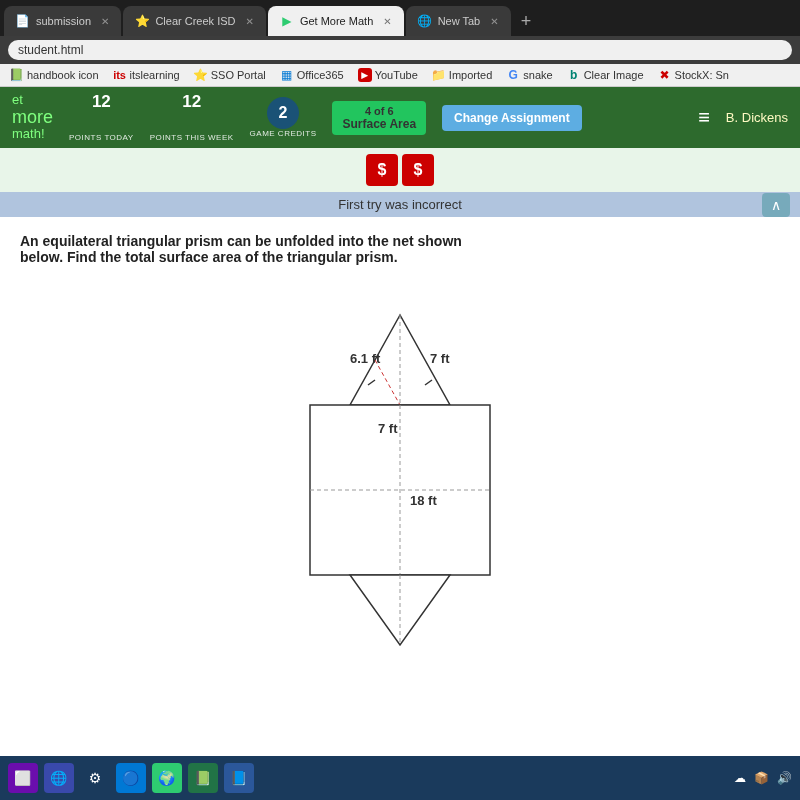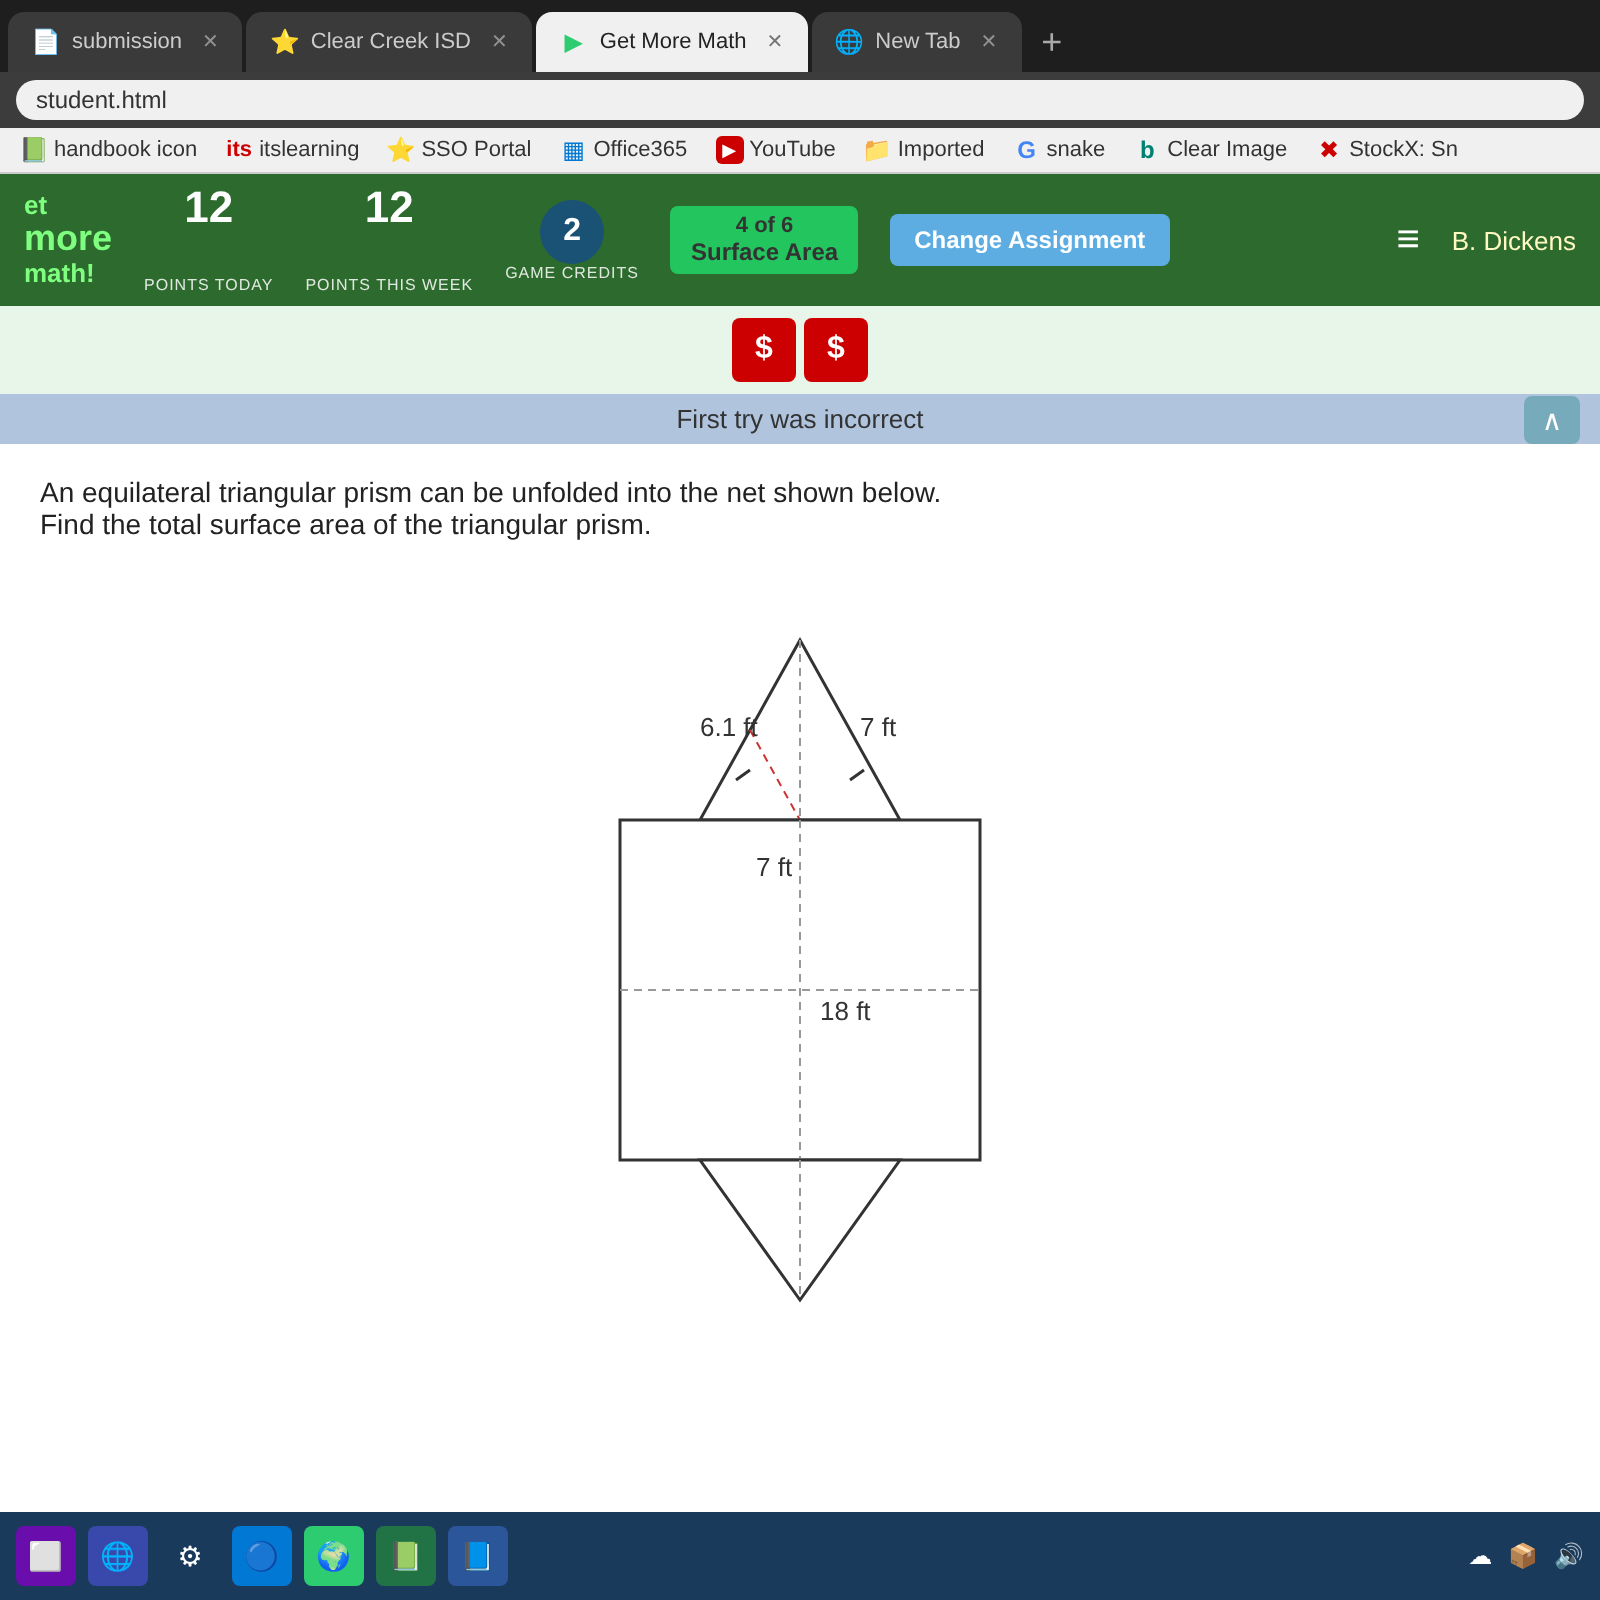--- a/index.html
+++ b/index.html
@@ -126,34 +126,34 @@
     
     .gmm-header {
       background: #2d6a2d;
       display: flex;
       align-items: center;
       padding: 6px 12px;
       gap: 16px;
       flex-shrink: 0;
     }
     .gmm-logo {
-      font-weight: 700;
+      font-weight: 400;
       font-size: 18px;
       line-height: 1.1;
       color: white;
     }
     .gmm-logo span { color: #7fff7f; }
     .gmm-stat {
       display: flex;
       flex-direction: column;
       align-items: center;
       color: white;
     }
     .gmm-stat .big-num {
-      font-size: 22px;
+      font-size: 17px;
       font-weight: bold;
       line-height: 1;
     }
     .gmm-stat .label {
       font-size: 8px;
       text-transform: uppercase;
       letter-spacing: 0.5px;
       opacity: 0.85;
       margin-top: 23px;
     }
@@ -259,20 +259,21 @@
       align-items: center;
       justify-content: center;
     }
 
     
     .problem-area {
       flex: 1;
       padding: 16px 20px;
       background: white;
       overflow: auto;
+      font-weight: bold;
     }
     .problem-text {
       font-size: 14px;
       color: #222;
       margin-bottom: 20px;
       max-width: 480px;
     }
 
     
     .diagram-container {

